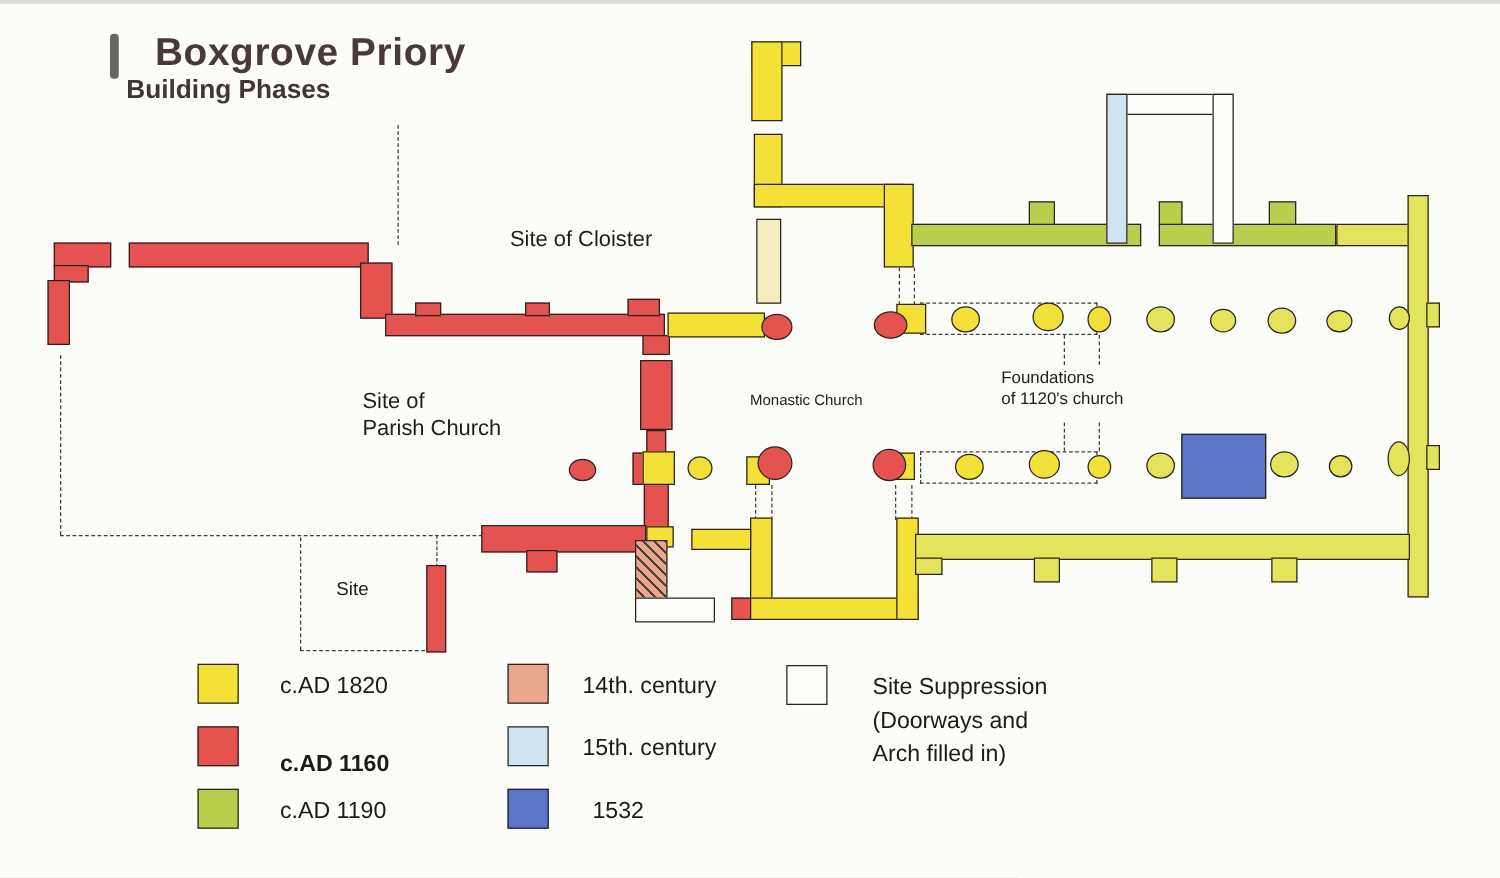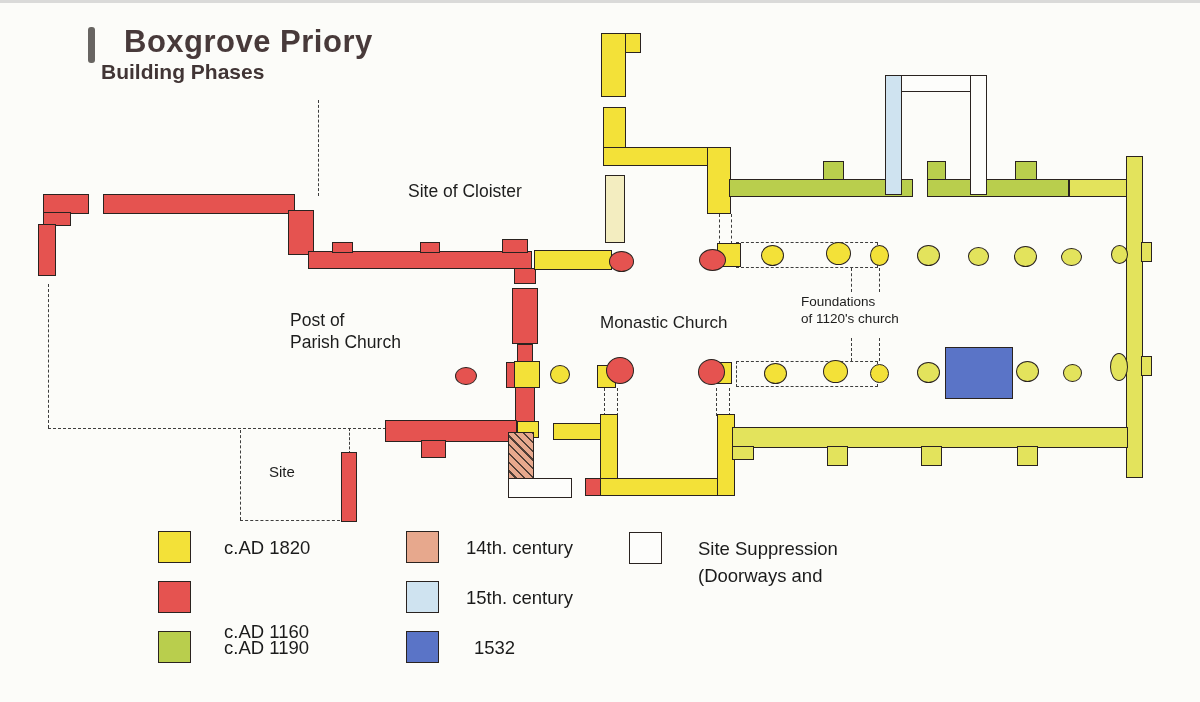--- a/index.html
+++ b/index.html
@@ -129,43 +129,44 @@
   <div class="col" style="left: 764px; top: 363px; width: 23px; height: 21px; background-color: rgb(243, 225, 56);"></div>
   <div class="col" style="left: 823px; top: 360px; width: 25px; height: 23px; background-color: rgb(243, 225, 56);"></div>
   <div class="col" style="left: 870px; top: 364px; width: 19px; height: 19px; background-color: rgb(243, 225, 56);"></div>
   <div class="col" style="left: 917px; top: 362px; width: 23px; height: 21px; background-color: rgb(227, 227, 92);"></div>
   <div class="col" style="left: 1016px; top: 361px; width: 23px; height: 21px; background-color: rgb(227, 227, 92);"></div>
   <div class="col" style="left: 1063px; top: 364px; width: 19px; height: 18px; background-color: rgb(227, 227, 92);"></div>
   <div class="col" style="left: 1110px; top: 353px; width: 18px; height: 28px; background-color: rgb(227, 227, 92);"></div>
 
   <div class="lbl" style="left:408px;top:181px;font-size:17.5px;">Site of Cloister</div>
   <div class="lbl" style="left:290px;top:309px;font-size:17.5px;line-height:22px;">
-    <div>Post of</div>
+    <div>Site of</div>
     <div>Parish Church</div>
   </div>
-  <div class="lbl" style="left:600px;top:313px;font-size:17px;">Monastic Church</div>
+  <div class="lbl" style="left:600px;top:313px;font-size:12px;">Monastic Church</div>
   <div class="lbl" style="left:801px;top:293px;font-size:13.5px;line-height:17px;">
     <div>Foundations</div>
     <div>of 1120's church</div>
   </div>
   <div class="lbl" style="left:269px;top:463px;font-size:15px;">Site</div>
 
   <div class="leg-sw" style="left: 158px; top: 531px; background-color: rgb(243, 225, 56);"></div>
   <div class="leg-label" style="left:224px;top:537px;">c.AD 1820</div>
   <div class="leg-sw" style="left: 158px; top: 581px; background-color: rgb(229, 83, 80);"></div>
-  <div class="leg-label" style="left:224px;top:621px;">c.AD 1160</div>
+  <div class="leg-label" style="left:224px;top:600px;font-weight:bold;">c.AD 1160</div>
   <div class="leg-sw" style="left: 158px; top: 631px; background-color: rgb(185, 206, 77);"></div>
   <div class="leg-label" style="left:224px;top:637px;">c.AD 1190</div>
 
   <div class="leg-sw" style="left: 406px; top: 531px; background-color: rgb(231, 168, 141);"></div>
   <div class="leg-label" style="left:466px;top:537px;">14th. century</div>
   <div class="leg-sw" style="left: 406px; top: 581px; background-color: rgb(207, 227, 240);"></div>
   <div class="leg-label" style="left:466px;top:587px;">15th. century</div>
   <div class="leg-sw" style="left: 406px; top: 631px; background-color: rgb(90, 116, 199);"></div>
   <div class="leg-label" style="left:474px;top:637px;">1532</div>
 
   <div class="leg-sw" style="left: 629px; top: 532px; background-color: rgb(253, 253, 251);"></div>
   <div class="leg-label" style="left:698px;top:535px;line-height:27px;">
     <div>Site Suppression</div>
     <div>(Doorways and</div>
+    <div>Arch filled in)</div>
   </div>
 
 </div>
 
 </body></html>

